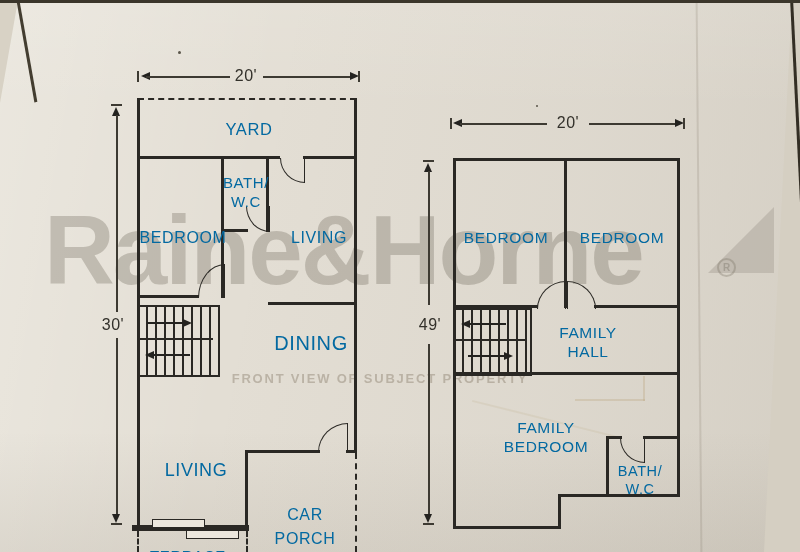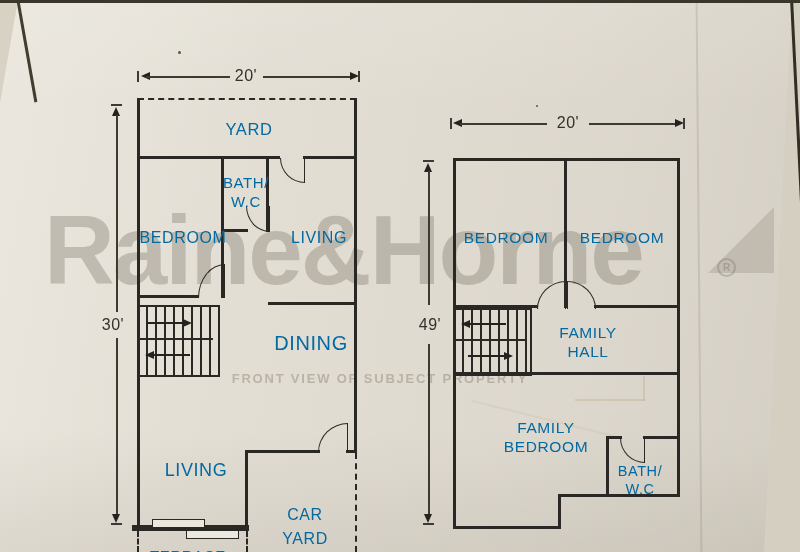--- a/index.html
+++ b/index.html
@@ -130,21 +130,21 @@
     <div class="dash-v" style="left:246px;top:531px;height:21px;"></div>
 
     <div class="lbl" style="left:249px;top:129px;font-size:16.5px;">YARD</div>
     <div class="lbl" style="left:246px;top:192px;font-size:15px;">BATH/
 W.C</div>
     <div class="lbl" style="left:183px;top:237px;font-size:16px;">BEDROOM</div>
     <div class="lbl" style="left:319px;top:237px;font-size:16px;">LIVING</div>
     <div class="lbl" style="left:311px;top:343px;font-size:20px;text-align:right;">DINING</div>
     <div class="lbl" style="left:188px;top:470px;font-size:18px;margin-left:8px;">LIVING</div>
     <div class="lbl" style="left:305px;top:527px;font-size:16px;line-height:24px;">CAR
-YARD</div>
+PORCH</div>
     <div class="lbl" style="left:188px;top:546px;transform:translate(-50%,0);font-size:15px;">TERRACE</div>
   </div>
 
   <div>
 
     <div class="cap" style="left:450px;top:118px;width:2px;height:11px;"></div>
     <div class="ah-l" style="left:453px;top:119px;"></div>
     <div class="dl" style="left:460px;top:123px;width:87px;height:1.8px;"></div>
     <div class="dim" style="left:568px;top:123px;">20'</div>
     <div class="dl" style="left:589px;top:123px;width:88px;height:1.8px;"></div>

